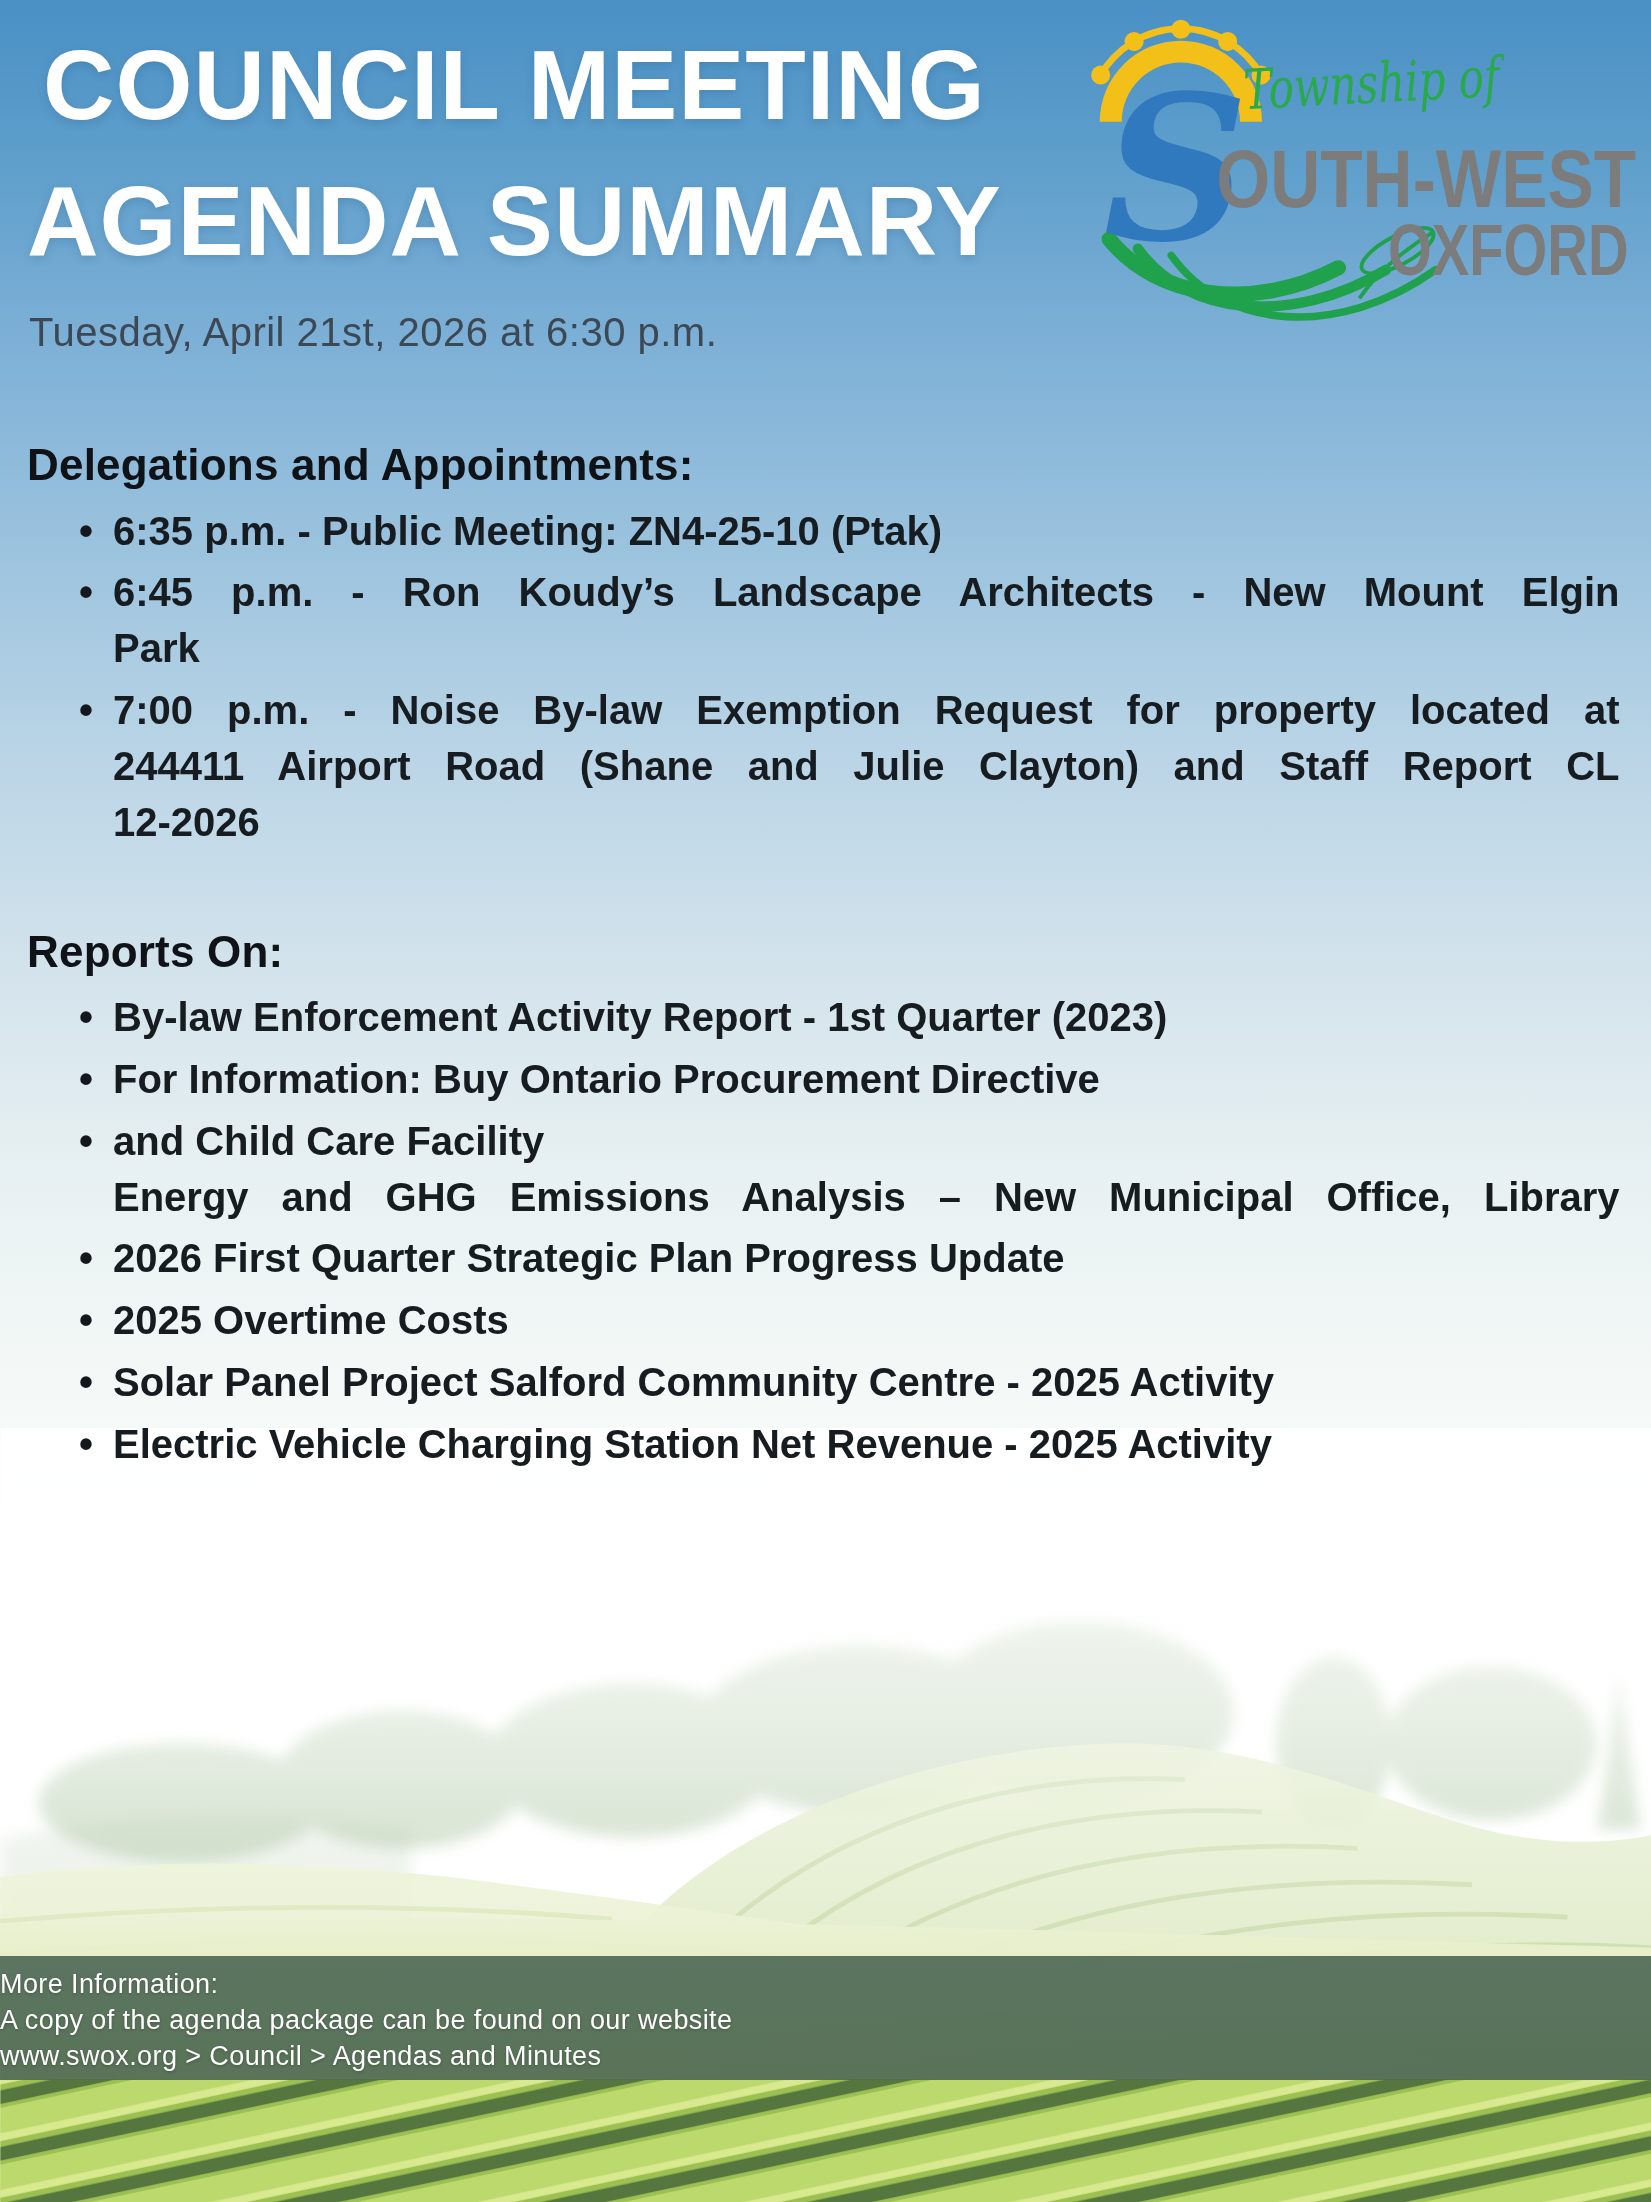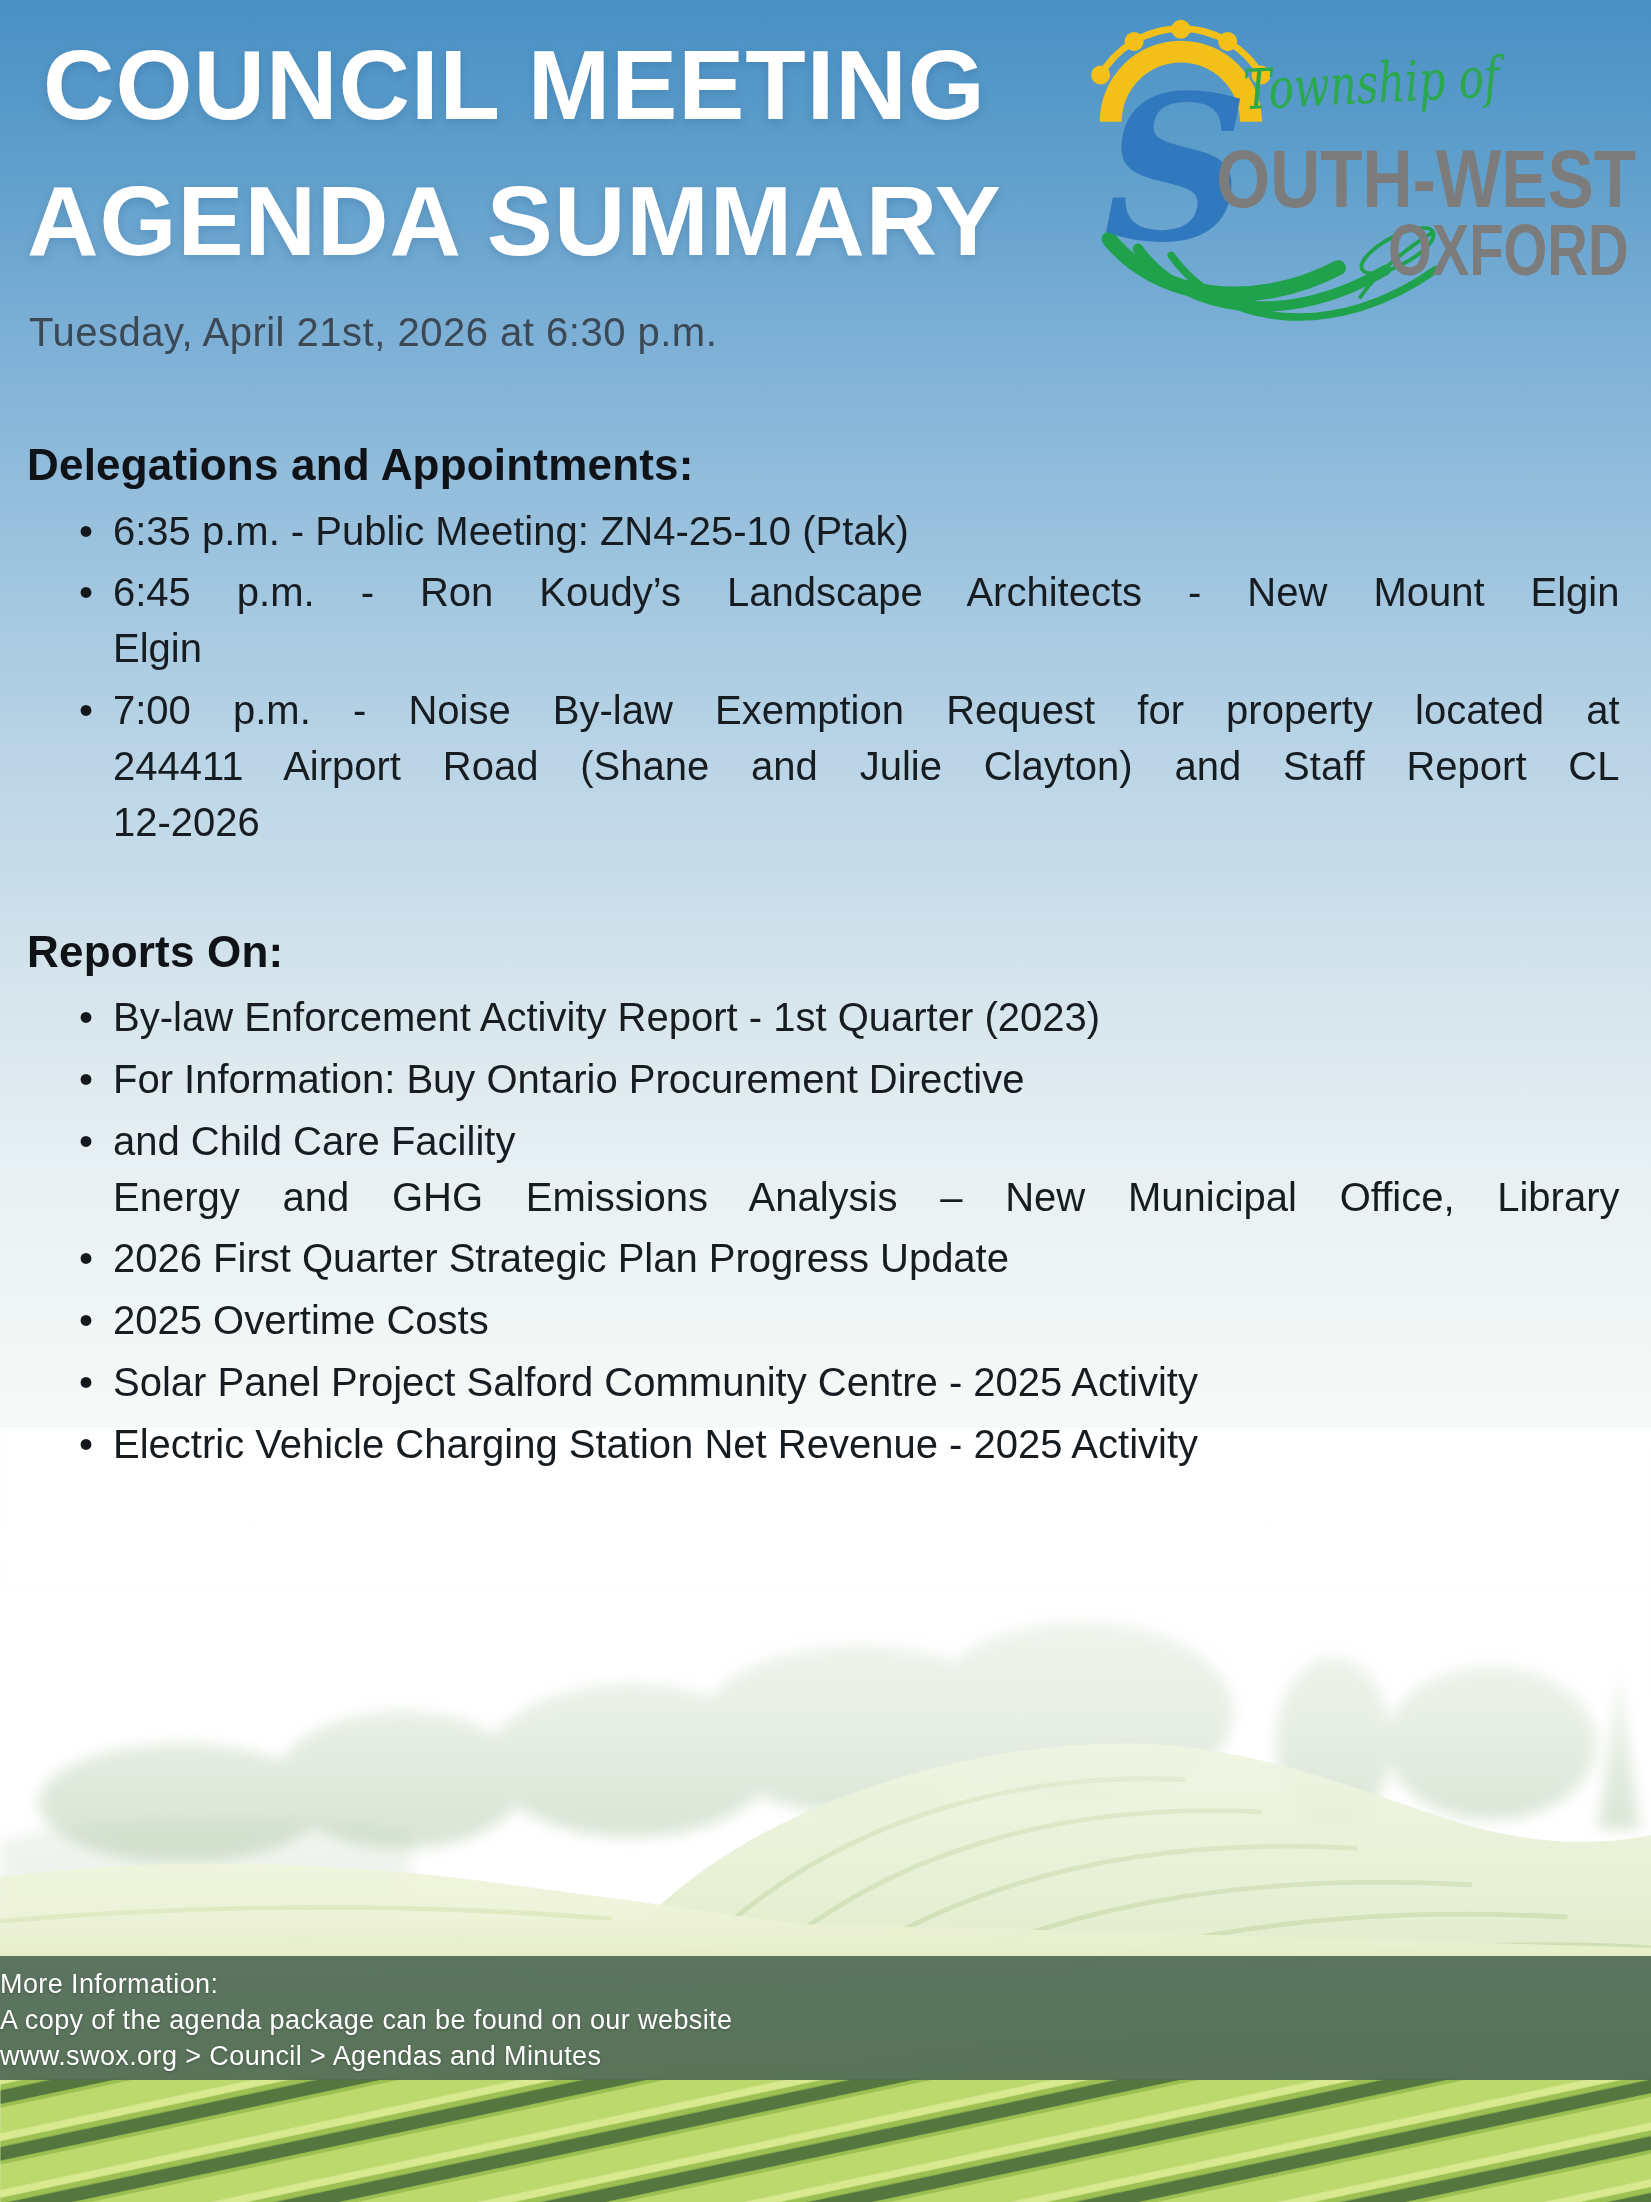--- a/index.html
+++ b/index.html
@@ -15,21 +15,21 @@
   .meta{position:absolute;left:29px;color:#3c4854;font-size:40px;line-height:1;letter-spacing:0.5px;}
   .meta.m1{top:312px;}
   .meta.m2{top:373px;}
   
   .logo{position:absolute;left:1004px;top:11.5px;width:642px;height:315px;}
   
   .content{position:absolute;left:27px;right:32.5px;top:438px;color:#171c21;}
   .content h2{margin:0;font-size:44px;font-weight:700;color:#0f1317;letter-spacing:0.2px;line-height:53px;}
   .content h2.second{margin-top:75px;}
   .content ul{list-style:none;margin:11.5px 0 0 0;padding:0;}
-  .content li{position:relative;padding-left:86px;margin-top:5.7px;font-size:40px;}
+  .content li{position:relative;padding-left:86px;margin-top:5.7px;font-size:40px;font-weight:bold;}
   .content li::before{content:"\2022";position:absolute;left:52px;top:0;line-height:56px;font-size:40px;color:#14181d;}
   .line{line-height:56px;text-align:justify;}
   .line.fill{text-align-last:justify;}
   
   .band{position:absolute;left:0;top:1956px;width:1652px;height:124px;
     background:rgba(52,82,66,.78);color:#ffffff;text-align:left;
     padding-top:9.6px;box-sizing:border-box;text-shadow:0 1px 2.9px rgba(0,0,0,.25);}
   .band div{font-size:27px;line-height:36px;letter-spacing:0.4px;}
 </style>
 </head>
@@ -151,21 +151,21 @@
 
   <div class="content">
 
     <h2>Delegations and Appointments:</h2>
     <ul>
       <li>
         <div class="line">6:35 p.m. - Public Meeting: ZN4-25-10 (Ptak)</div>
       </li>
       <li>
         <div class="line fill">6:45 p.m. - Ron Koudy’s Landscape Architects - New Mount Elgin</div>
-        <div class="line">Elgin</div>
+        <div class="line">Park</div>
       </li>
       <li>
         <div class="line fill">7:00 p.m. - Noise By-law Exemption Request for property located at</div>
         <div class="line fill">244411 Airport Road (Shane and Julie Clayton) and Staff Report CL</div>
         <div class="line">12-2026</div>
       </li>
     </ul>
 
     <h2 class="second">Reports On:</h2>
     <ul>

